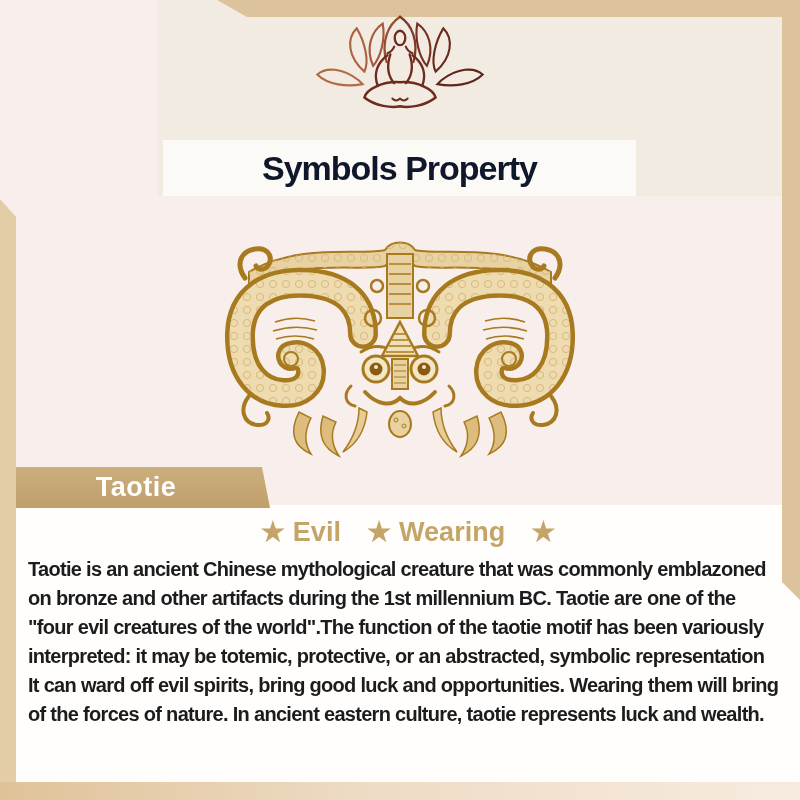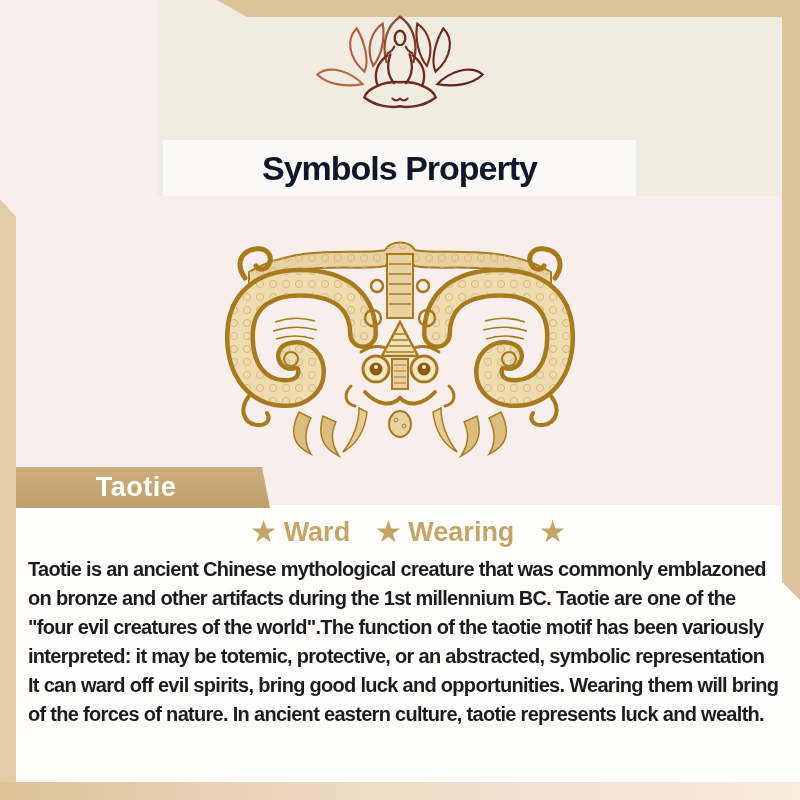--- a/index.html
+++ b/index.html
@@ -173,21 +173,21 @@
 
 <div class="left-bar"></div>
 <div class="section-banner">
   <span class="section-label">Taotie</span>
 </div>
 
 <div class="description-panel">
   <div class="benefits-row">
     <span class="benefit-item">
       <span>★</span>
-      <span>Ward</span>
+      <span>Evil</span>
     </span>
     <span class="benefit-item">
       <span>★</span>
       <span>Wearing</span>
     </span>
     <span class="benefit-item">
       <span>★</span>
     </span>
   </div>
   <div class="description-text">

